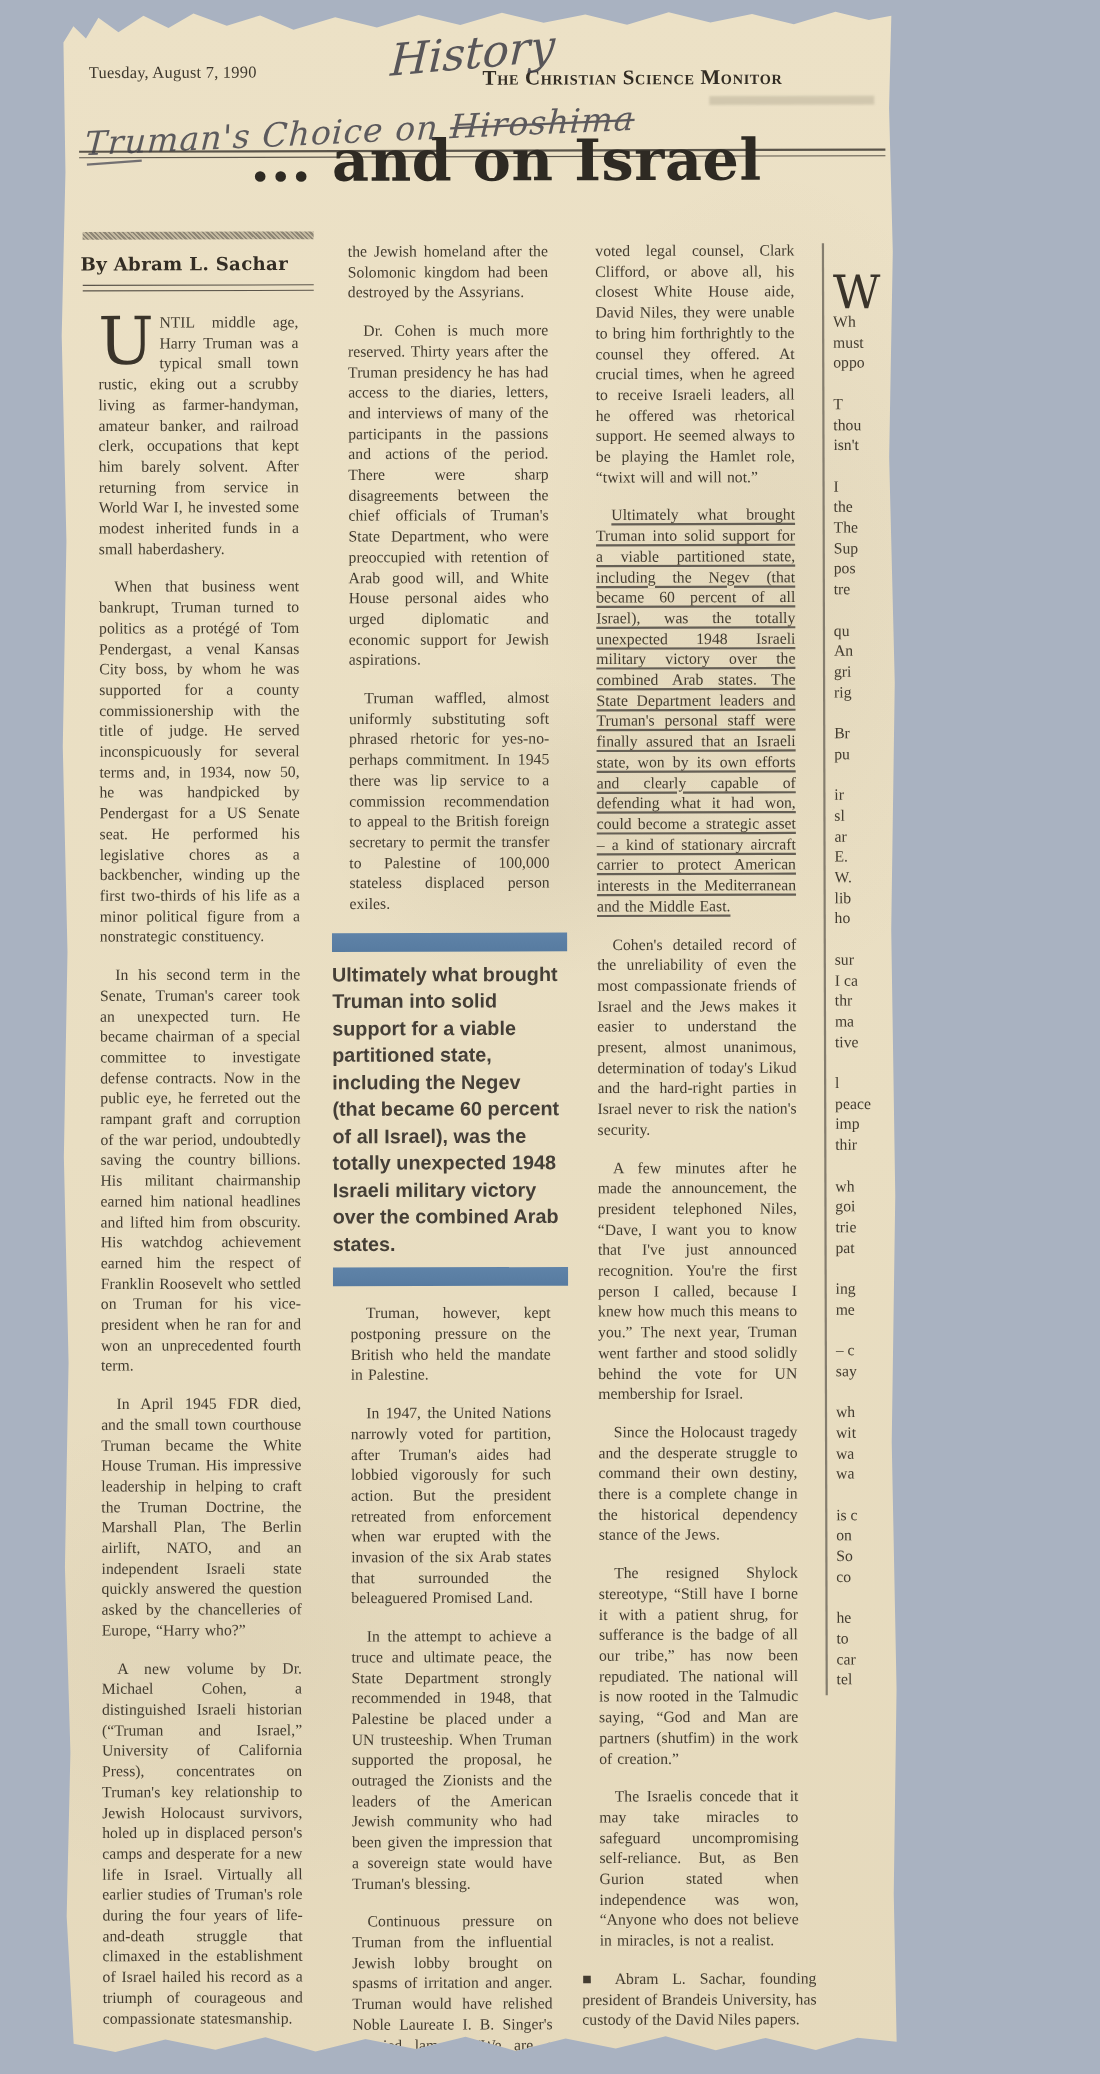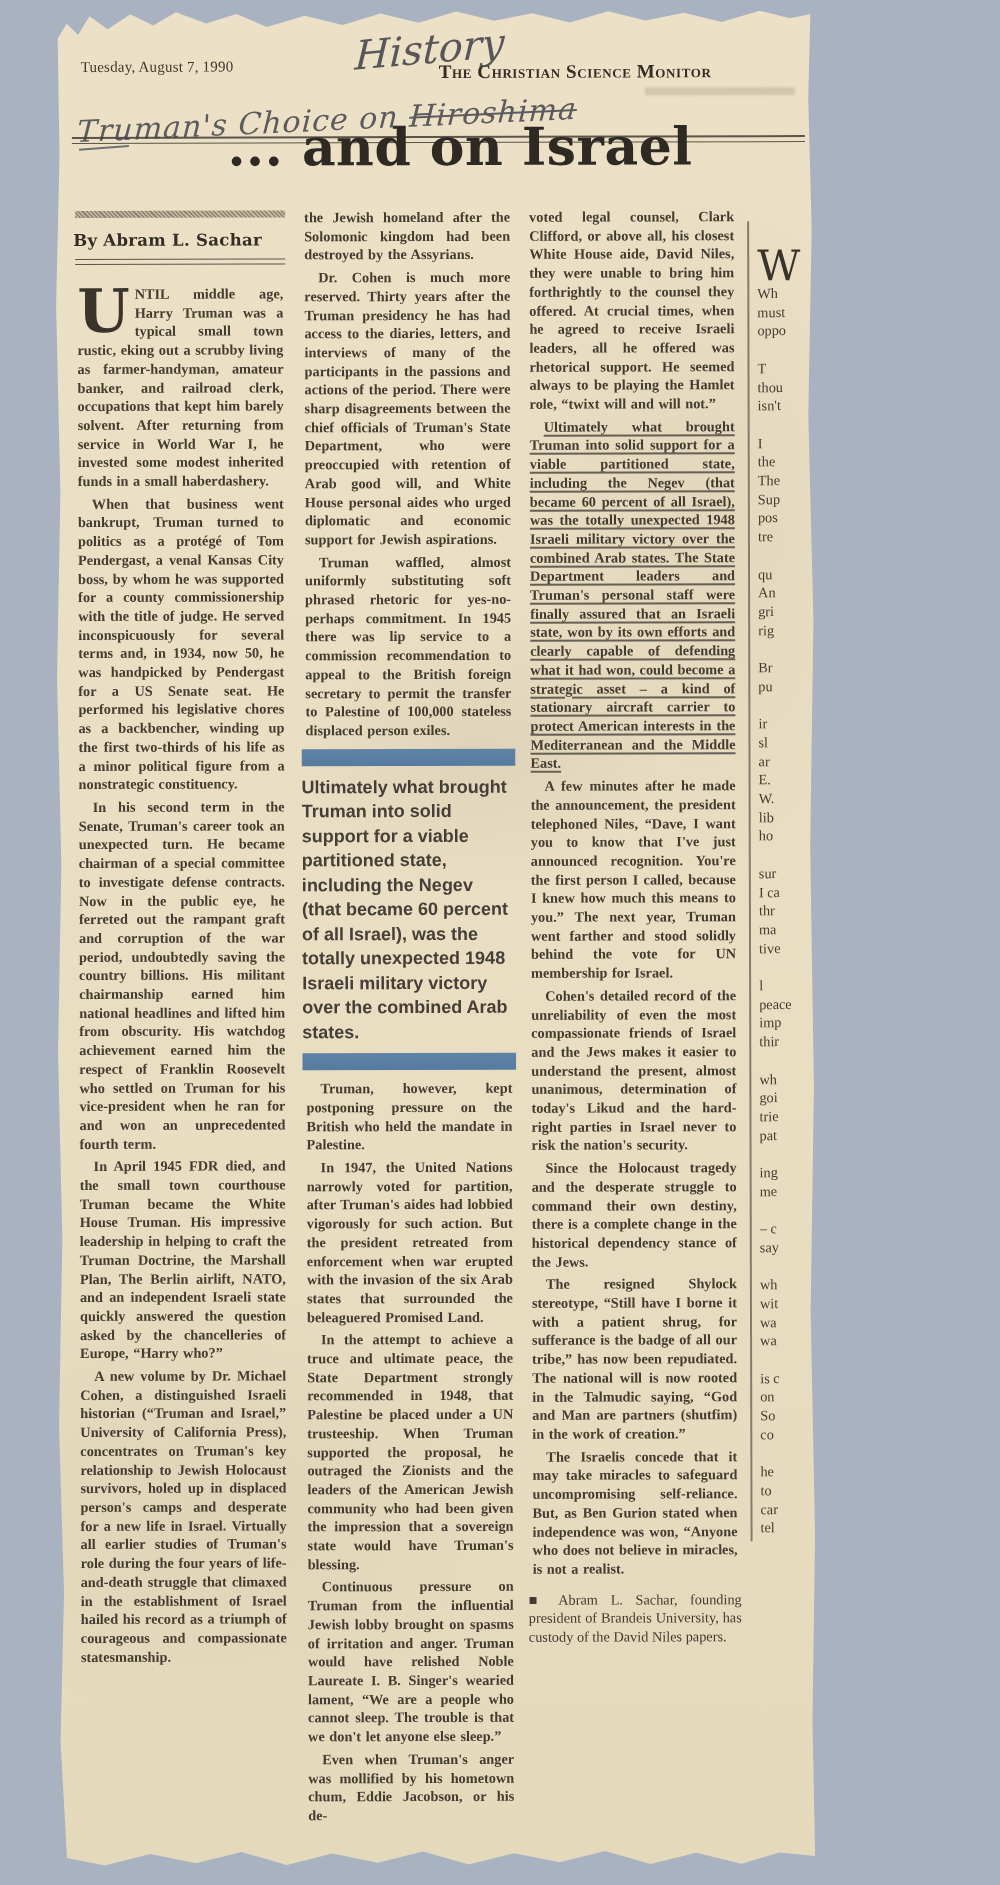--- a/index.html
+++ b/index.html
@@ -31,22 +31,22 @@
   .top-rule{position:absolute;left:17px;right:8px;top:130px;height:4px;border-top:2.5px solid #5a544a;border-bottom:1px solid #5a544a;}
   .headline{
     position:absolute;left:150px;top:110px;width:510px;text-align:center;
     font-family:"DejaVu Serif",serif;font-weight:600;font-size:52px;color:#2e2a23;letter-spacing:0.5px;
   }
   .col{position:absolute;top:198px;overflow:hidden;color:#433c30;}
   .col1{left:18px;width:214px;height:1662px;}
   .col2{left:245px;width:214px;height:1668px;}
   .col3{left:470px;width:213px;height:1668px;}
   .para{
-    margin:4px;text-align:justify;text-indent:14px;
-    font-size:14.3px;line-height:18.7px;word-spacing:1px;font-weight:bold;
+    margin:16px;text-align:justify;text-indent:14px;
+    font-size:14.3px;line-height:18.7px;word-spacing:1px;
   }
   .noindent{text-indent:0;}
   .hatch-bar{height:7px;margin:6px 2px 13px 2px;
     background:repeating-linear-gradient(45deg,#8f8776 0 1.5px,#c3b89f 1.5px 3px);}
   .byline{text-align:left;font-weight:700;font-size:16.5px;color:#332d24;letter-spacing:0.3px;margin:0 0 9px 0;font-family:"DejaVu Serif",serif;}
   .double-rule{height:4px;border-top:1.5px solid #5a544a;border-bottom:1px solid #5a544a;margin:0 2px 20px 2px;}
   .dropcap{float:left;font-size:60px;line-height:48px;padding:2px 5px 0 0;color:#3a342a;font-family:"DejaVu Serif",serif;}
   .dropcap-sm{float:left;font-size:42px;line-height:36px;padding:1px 4px 0 0;color:#3a342a;font-family:"DejaVu Serif",serif;}
   .pq-bar{height:17px;background:linear-gradient(180deg,#5f83a8,#577ba0);margin:9px 0;}
   .pull-quote{
@@ -104,22 +104,22 @@
     <p class="para">Truman, however, kept postponing pressure on the British who held the mandate in Palestine.</p>
     <p class="para">In 1947, the United Nations narrowly voted for partition, after Truman's aides had lobbied vigorously for such action. But the president retreated from enforcement when war erupted with the invasion of the six Arab states that surrounded the beleaguered Promised Land.</p>
     <p class="para">In the attempt to achieve a truce and ultimate peace, the State Department strongly recommended in 1948, that Palestine be placed under a UN trusteeship. When Truman supported the proposal, he outraged the Zionists and the leaders of the American Jewish community who had been given the impression that a sovereign state would have Truman's blessing.</p>
     <p class="para">Continuous pressure on Truman from the influential Jewish lobby brought on spasms of irritation and anger. Truman would have relished Noble Laureate I. B. Singer's wearied lament, “We are a people who cannot sleep. The trouble is that we don't let anyone else sleep.”</p>
     <p class="para">Even when Truman's anger was mollified by his hometown chum, Eddie Jacobson, or his de-</p>
   </div>
 
   <div class="col col3">
     <p class="para noindent">voted legal counsel, Clark Clifford, or above all, his closest White House aide, David Niles, they were unable to bring him forthrightly to the counsel they offered. At crucial times, when he agreed to receive Israeli leaders, all he offered was rhetorical support. He seemed always to be playing the Hamlet role, “twixt will and will not.”</p>
     <p class="para"><span class="pen-underline">Ultimately what brought Truman into solid support for a viable partitioned state, including the Negev (that became 60 percent of all Israel), was the totally unexpected 1948 Israeli military victory over the combined Arab states. The State Department leaders and Truman's personal staff were finally assured that an Israeli state, won by its own efforts and clearly capable of defending what it had won, could become a strategic asset – a kind of stationary aircraft carrier to protect American interests in the Mediterranean and the Middle East.</span></p>
+    <p class="para">Cohen's detailed record of the unreliability of even the most compassionate friends of Israel and the Jews makes it easier to understand the present, almost unanimous, determination of today's Likud and the hard-right parties in Israel never to risk the nation's security.</p>
     <p class="para">A few minutes after he made the announcement, the president telephoned Niles, “Dave, I want you to know that I've just announced recognition. You're the first person I called, because I knew how much this means to you.” The next year, Truman went farther and stood solidly behind the vote for UN membership for Israel.</p>
-    <p class="para">Cohen's detailed record of the unreliability of even the most compassionate friends of Israel and the Jews makes it easier to understand the present, almost unanimous, determination of today's Likud and the hard-right parties in Israel never to risk the nation's security.</p>
     <p class="para">Since the Holocaust tragedy and the desperate struggle to command their own destiny, there is a complete change in the historical dependency stance of the Jews.</p>
     <p class="para">The resigned Shylock stereotype, “Still have I borne it with a patient shrug, for sufferance is the badge of all our tribe,” has now been repudiated. The national will is now rooted in the Talmudic saying, “God and Man are partners (shutfim) in the work of creation.”</p>
     <p class="para">The Israelis concede that it may take miracles to safeguard uncompromising self-reliance. But, as Ben Gurion stated when independence was won, “Anyone who does not believe in miracles, is not a realist.</p>
     <p class="bio">■ Abram L. Sachar, founding president of Brandeis University, has custody of the David Niles papers.</p>
   </div>
 
   <div class="vrule"></div>
 
   <div class="strip"><span class="dropcap-sm">W</span><span>Wh
 must

